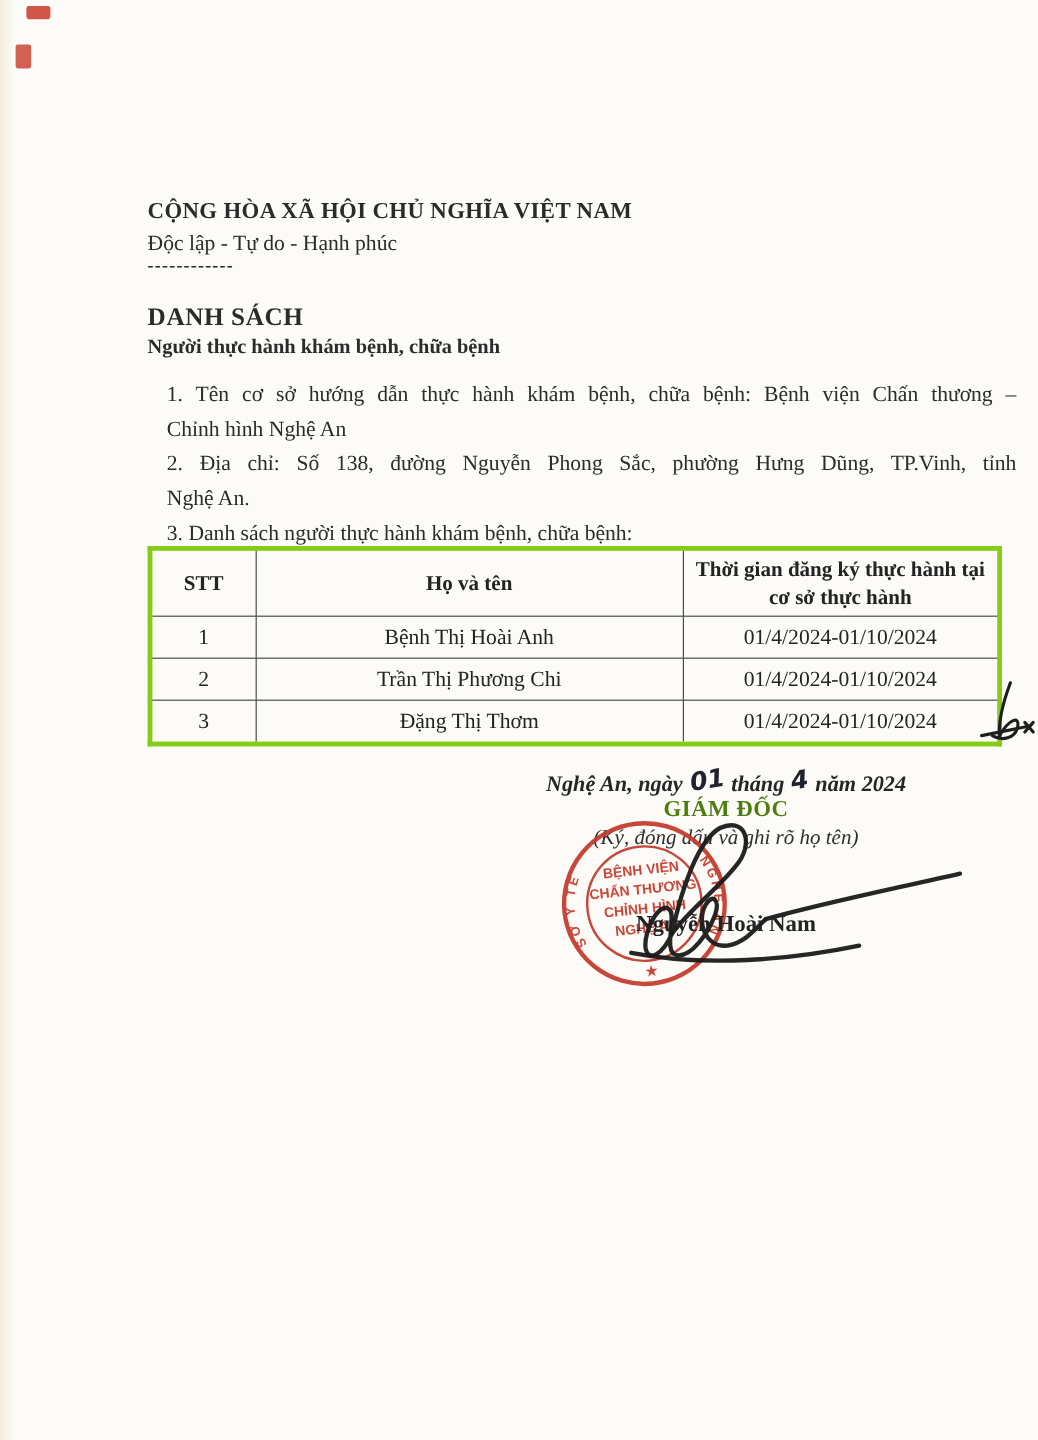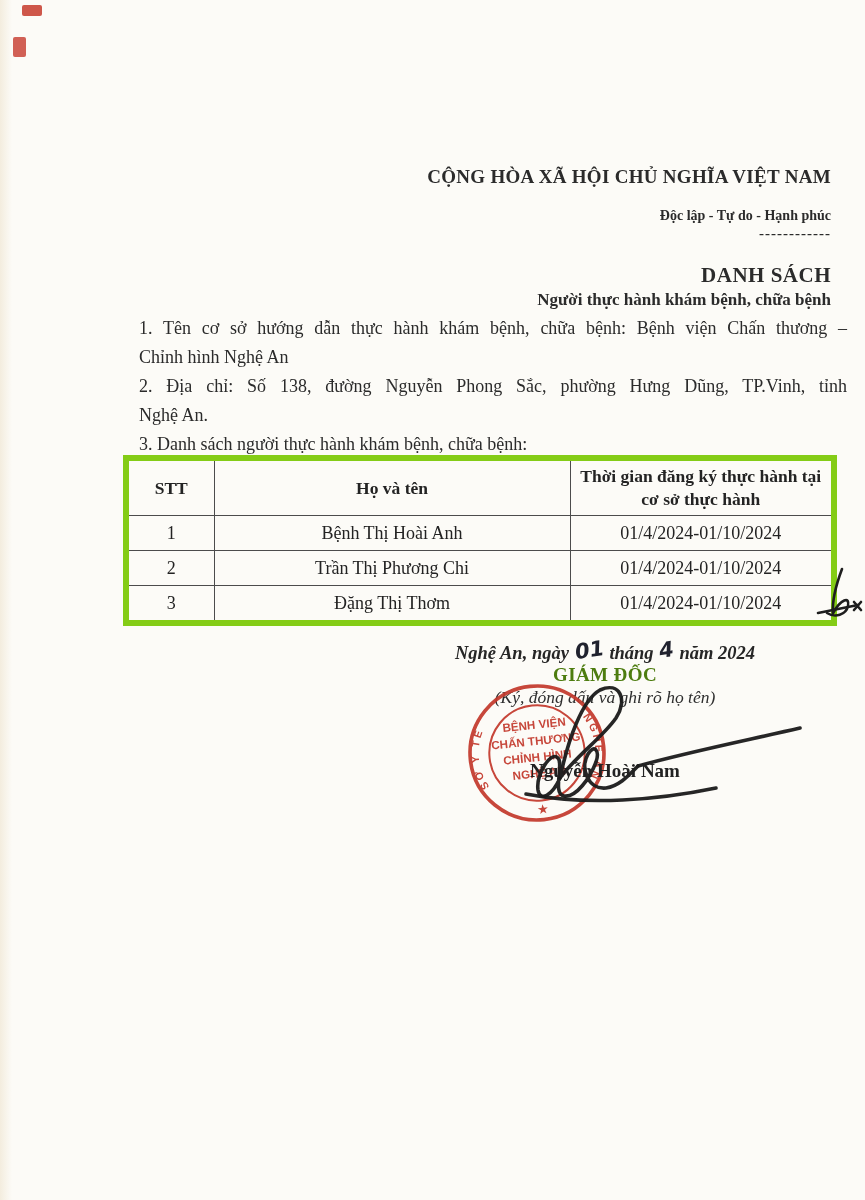--- a/index.html
+++ b/index.html
@@ -10,43 +10,43 @@
   }
   .page::before{
     content:"";position:absolute;left:0;top:0;width:12px;height:100%;
     background:linear-gradient(to right,#f1e9d8,rgba(252,251,247,0));opacity:.8;
     pointer-events:none;
   }
   .artifact{position:absolute;background:#c5392c;border-radius:2px;}
   .artifact-1{left:22px;top:5px;width:20px;height:11px;opacity:.85;}
   .artifact-2{left:13px;top:37px;width:13px;height:20px;opacity:.8;}
 
-  .header{position:absolute;top:166px;left:123px;width:708px;text-align:right;}
+  .header{position:absolute;top:166px;left:123px;width:708px;text-align:left;}
   .nat-title{font-size:19px;font-weight:bold;letter-spacing:.3px;}
-  .nat-motto{font-size:14px;font-weight:bold;margin-top:20px;}
+  .nat-motto{font-size:18px;font-weight:normal;margin-top:4px;}
   .separator{font-size:15px;font-weight:bold;letter-spacing:1px;line-height:14px;margin-top:2px;}
   .doc-title{font-size:21px;font-weight:bold;margin-top:23px;letter-spacing:.5px;}
   .doc-subtitle{font-size:17px;font-weight:bold;margin-top:2px;}
 
   .body-text{position:absolute;top:314px;left:139px;width:708px;font-size:18px;line-height:29px;}
   .line{white-space:normal;}
   .line.stretch{text-align:justify;text-align-last:justify;}
 
   table.practice{
     position:absolute;top:455px;left:123px;width:708px;
     border-collapse:collapse;table-layout:fixed;
   }
   table.practice col.c1{width:88px;}
   table.practice col.c2{width:356px;}
   table.practice col.c3{width:264px;}
   table.practice th,table.practice td{
     border:1.5px solid #4c4c4c;text-align:center;vertical-align:middle;
     padding:2px 8px;color:#232323;
   }
-  table.practice{border:6px solid #84cc16;}
+  table.practice{border:4px solid #84cc16;}
   table.practice th{font-size:17.5px;font-weight:bold;height:50px;line-height:23px;}
   table.practice td{font-size:18px;height:30px;}
   table.practice tr.dashed td{border-top-style:dashed;border-top-color:#707070;}
 
   .initials-svg{position:absolute;left:812px;top:563px;}
 
   .sig-block-center{position:absolute;left:420px;width:370px;text-align:center;}
   .date-line{top:640px;font-style:italic;font-weight:bold;font-size:18.5px;color:#262626;}
   .hand{
     font-family:"DejaVu Sans",sans-serif;font-weight:bold;font-style:italic;

